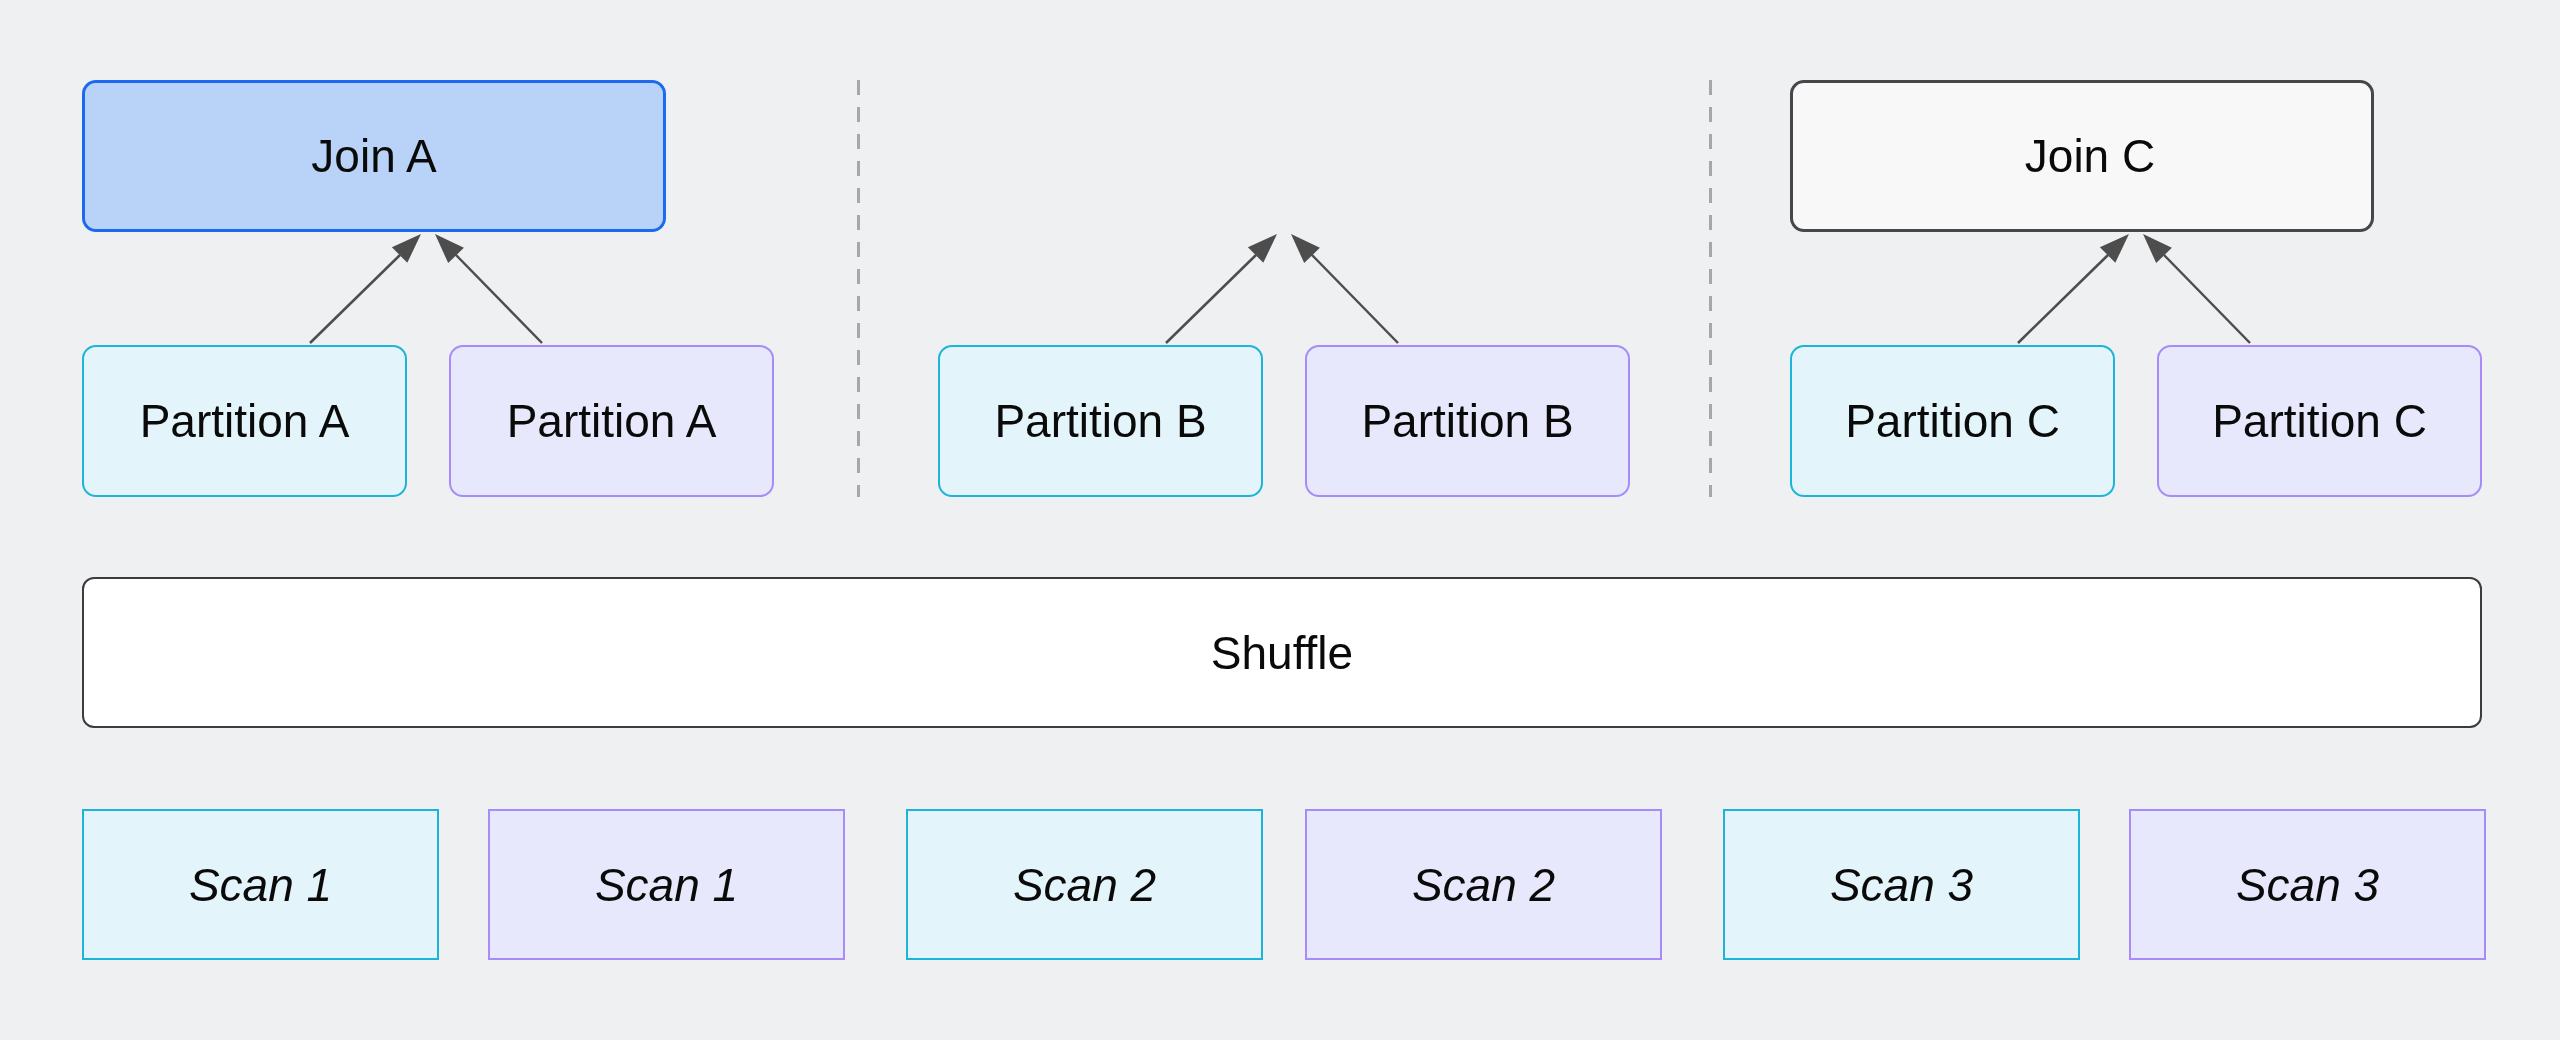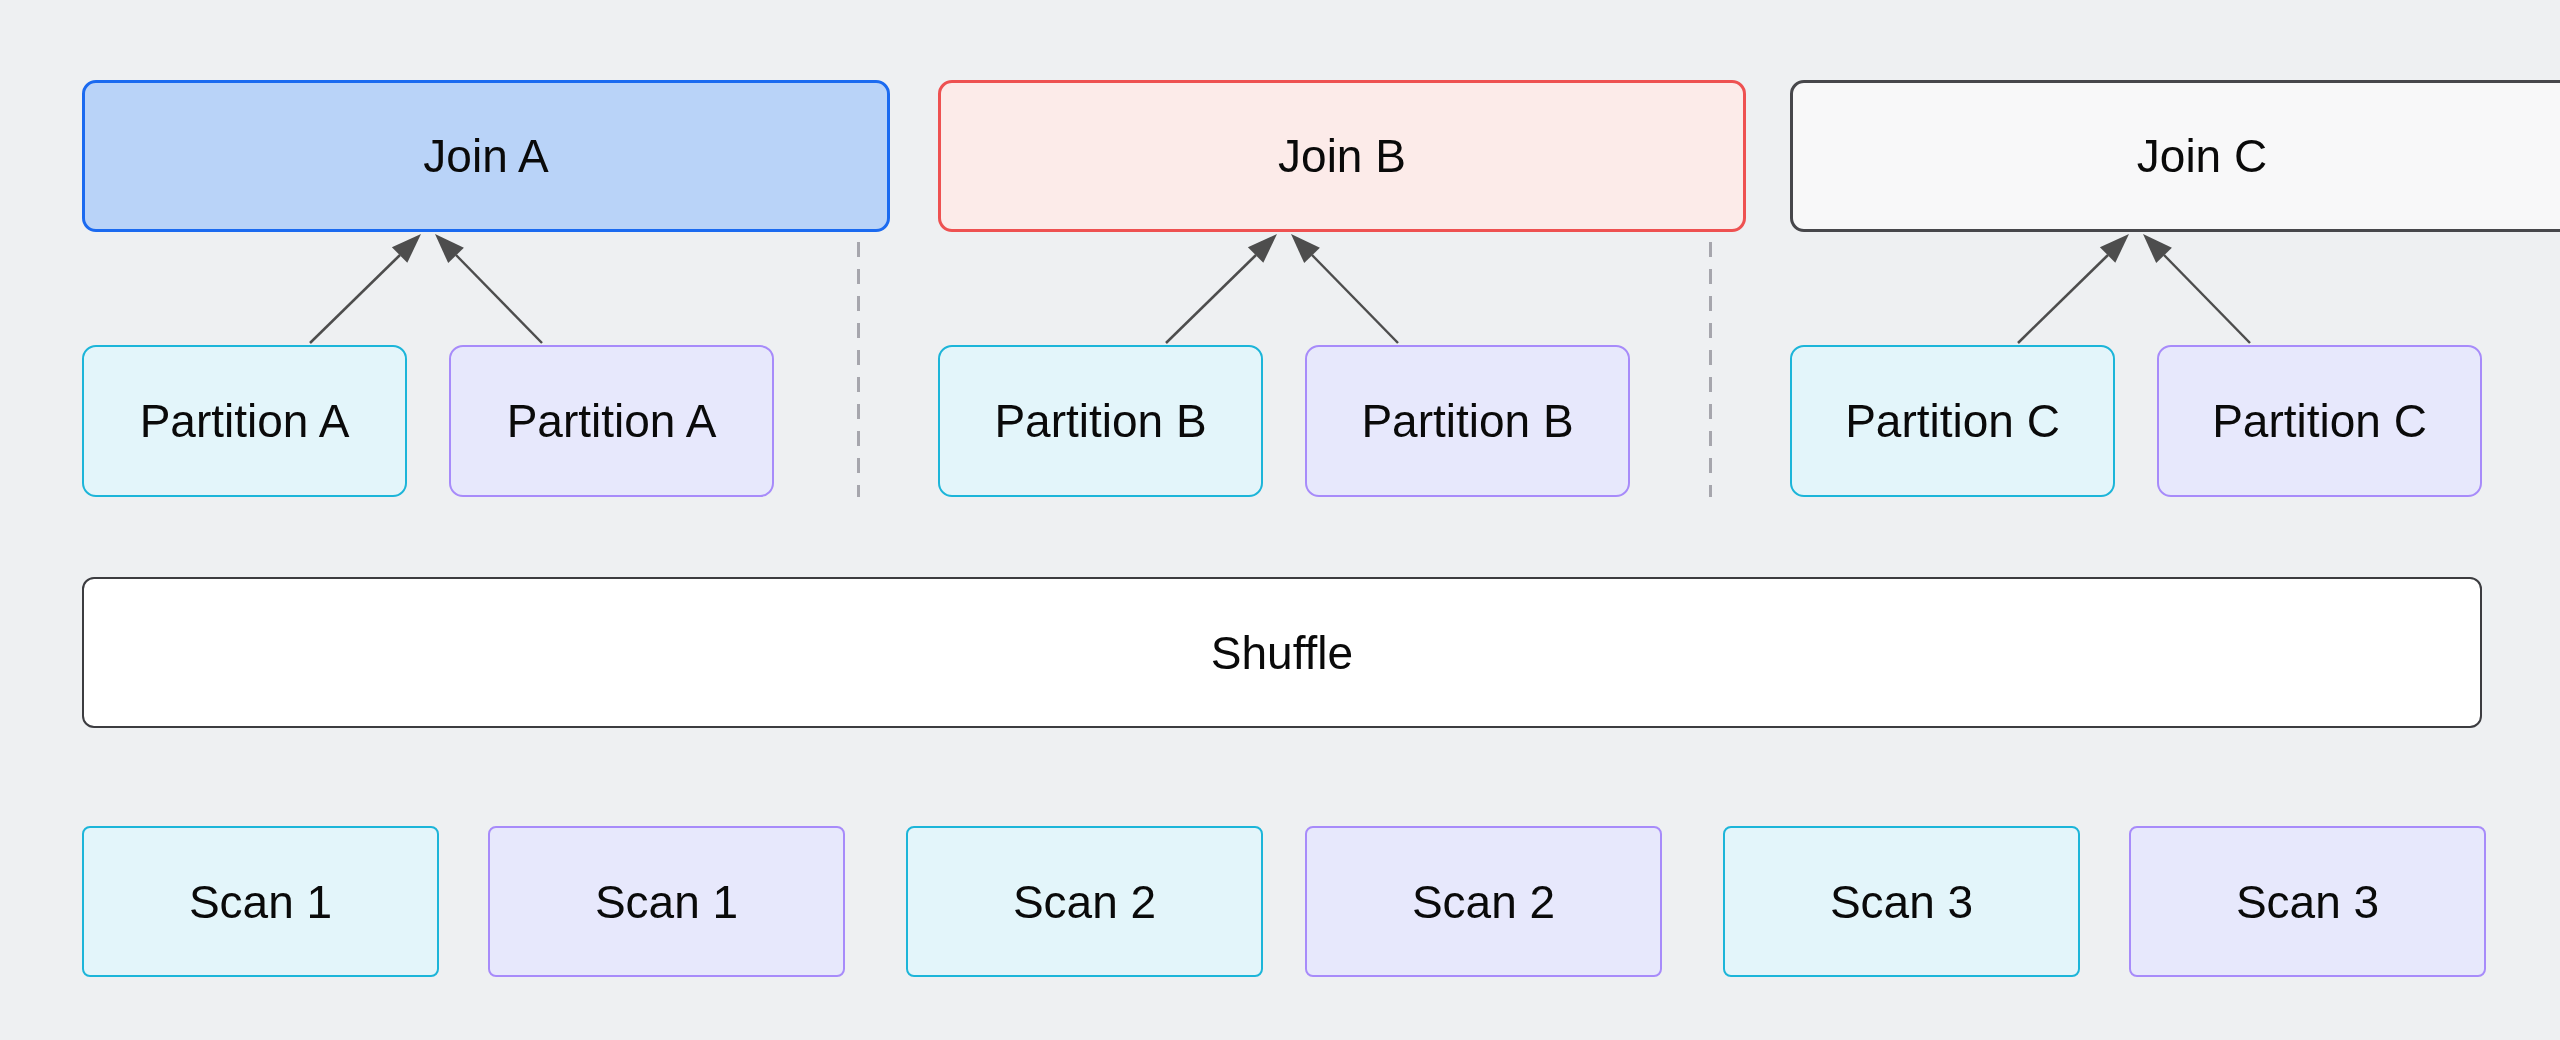--- a/index.html
+++ b/index.html
@@ -28,21 +28,21 @@
     white-space: nowrap;
   }
 
   
   .section { position: absolute; top: 80px; width: 692px; height: 417px; }
   .section-a { left: 82px; }
   .section-b { left: 938px; }
   .section-c { left: 1790px; }
 
   .join {
-    left: 0; top: 0; width: 808px; height: 152px;
+    left: 0; top: 0; width: 584px; height: 152px;
     border-width: 3px; border-radius: 14px;
   }
   .partition {
     top: 265px; width: 325px; height: 152px;
     border-width: 2.5px; border-radius: 14px; justify-content: center;
   }
   .partition-left  { left: 0; }
   .partition-right { left: 367px; }
 
   .arrows { position: absolute; left: 0; top: 0; width: 692px; height: 417px; pointer-events: none; }
@@ -56,22 +56,22 @@
   .divider-2 { left: 1709px; }
 
   
   .shuffle {
     left: 82px; top: 577px; width: 2400px; height: 151px;
     border-width: 2.5px; border-radius: 12px;
   }
 
   
   .scan {
-    top: 826px; width: 357px; height: 151px;
-    border-width: 2.5px; border-radius: 8px;
+    top: 809px; width: 357px; height: 151px;
+    border-width: 2.5px; border-radius: 0; font-style: italic;
   }
   .scan-1 { left: 82px; }
   .scan-2 { left: 488px; }
   .scan-3 { left: 906px; }
   .scan-4 { left: 1305px; }
   .scan-5 { left: 1723px; }
   .scan-6 { left: 2129px; }
 </style>
 </head>
 <body>
@@ -97,23 +97,20 @@
     </svg>
     <div class="box partition partition-left" style="background-color: rgb(227, 245, 250); border-color: rgb(28, 181, 217);">
       <span class="label">Partition A</span>
     </div>
     <div class="box partition partition-right" style="background-color: rgb(231, 232, 252); border-color: rgb(167, 139, 250);">
       <span class="label">Partition A</span>
     </div>
   </div>
 
   <div class="section section-b">
-    <div class="box join" style="background-color: rgb(252, 235, 233); border-color: rgb(238, 81, 81);">
-      <span class="label">Join B</span>
-    </div>
     <svg class="arrows" viewBox="0 0 692 417" style="color: rgb(77, 77, 77);">
       <g>
         <line x1="228" y1="263" x2="318" y2="175" stroke="currentColor" stroke-width="2.5"></line>
         <polygon points="339,154 325.3,182.8 309.9,167.2" fill="currentColor"></polygon>
       </g>
       <g>
         <line x1="460" y1="263" x2="374" y2="175" stroke="currentColor" stroke-width="2.5"></line>
         <polygon points="353,154 381.9,167.7 366.2,183.1" fill="currentColor"></polygon>
       </g>
     </svg>

